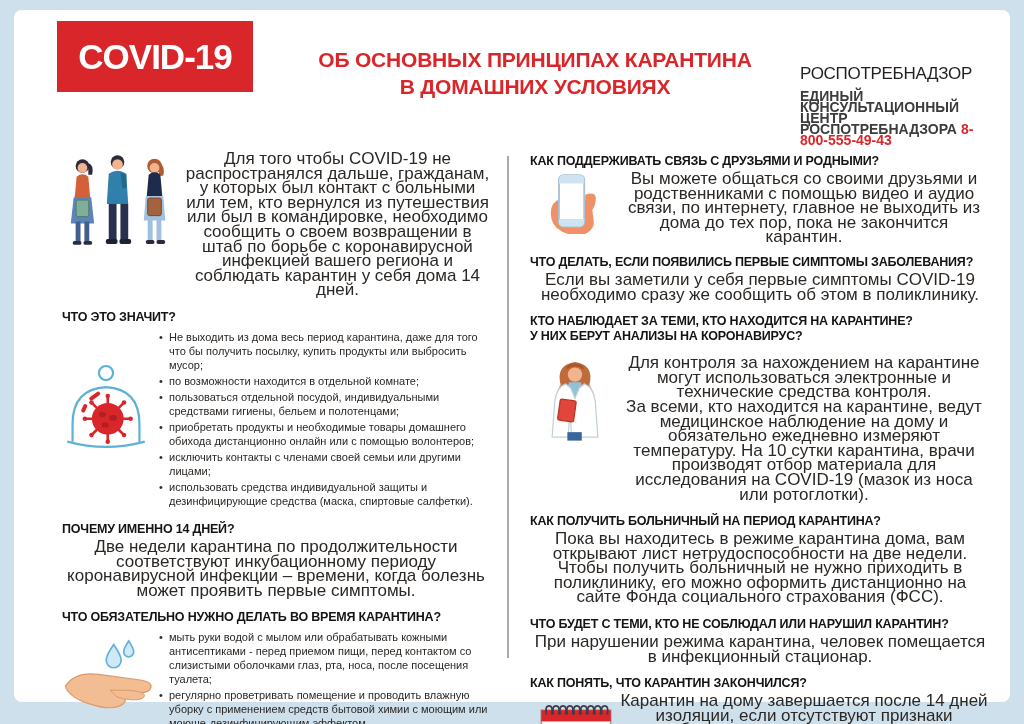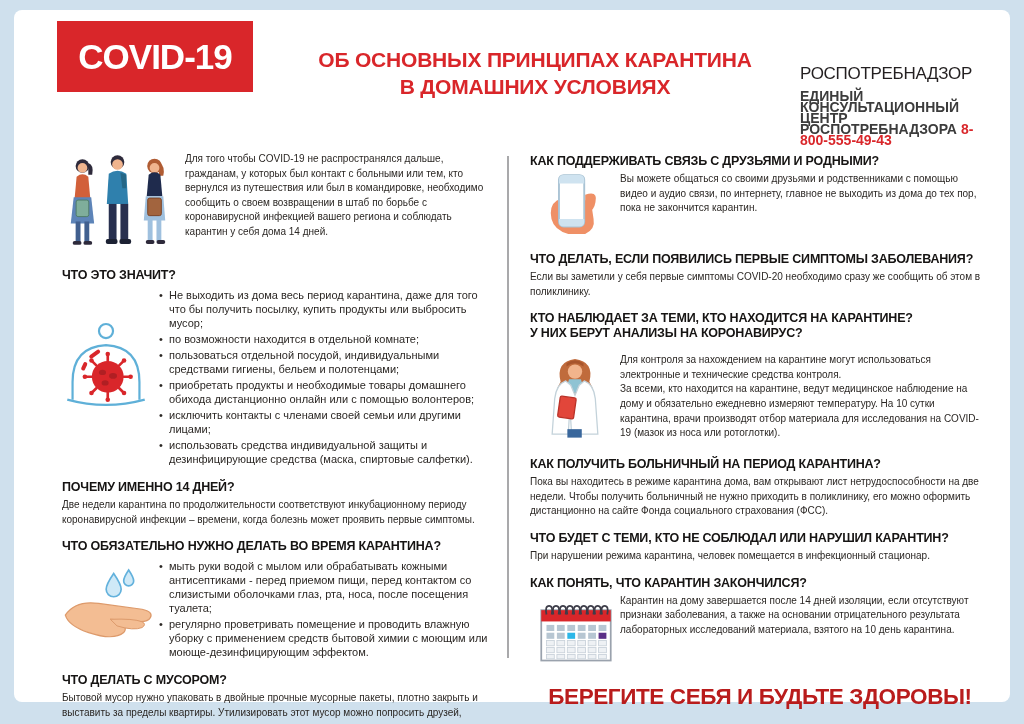--- a/index.html
+++ b/index.html
@@ -30,21 +30,21 @@
   
   .col{position:absolute;color:#2b2724;}
   .col-left{left:48px;top:142px;width:428px;}
   .col-right{left:516px;top:144px;width:460px;}
   .divider{position:absolute;left:493px;top:146px;width:1.5px;height:502px;background:#a9a9ab;}
   h3{
     margin:0 0 3px 0;font-size:12.5px;line-height:15px;color:#161413;
     letter-spacing:-0.2px;font-weight:bold;
   }
   .mt{margin-top:12px;}
-  p.body{margin:0;font-size:10px;line-height:14.6px;}
+  p.body{margin:0;font-size:17px;line-height:14.6px;text-align:center;}
   .row{display:flex;align-items:flex-start;}
   .iconbox{flex:0 0 auto;}
   ul.blist{margin:2px 0 0 0;padding:0;list-style:none;font-size:11px;line-height:14px;}
   ul.blist li{position:relative;padding-left:11px;margin-bottom:2px;}
   ul.blist li::before{content:"•";position:absolute;left:1px;top:0;}
   .footer-note{
     margin-top:16px;width:100%;text-align:center;
     color:#b91c1c;font-weight:bold;font-size:22.5px;letter-spacing:-0.4px;
   }
 </style>
@@ -202,21 +202,21 @@
             <rect x="16" y="3" width="27" height="55" rx="5" fill="#ffffff" stroke="#a9c3d4" stroke-width="2"></rect>
             <path d="M16 8 q0 -5 5 -5 h17 q5 0 5 5 v4 h-27 z" fill="#cfe3f0"></path>
             <path d="M16 50 h27 v3 q0 5 -5 5 h-17 q-5 0 -5 -5 z" fill="#cfe3f0"></path>
           </svg>
         </span>
       </div>
       <p class="body" style="width:368px;">Вы можете общаться со своими друзьями и родственниками с помощью видео и аудио связи, по интернету, главное не выходить из дома до тех пор, пока не закончится карантин.</p>
     </div>
 
     <h3 class="mt" style="margin-top:10px;">ЧТО ДЕЛАТЬ, ЕСЛИ ПОЯВИЛИСЬ ПЕРВЫЕ СИМПТОМЫ ЗАБОЛЕВАНИЯ?</h3>
-    <p class="body">Если вы заметили у себя первые симптомы COVID-20 необходимо сразу же сообщить об этом в поликлинику.</p>
+    <p class="body">Если вы заметили у себя первые симптомы COVID-19 необходимо сразу же сообщить об этом в поликлинику.</p>
 
     <h3 class="mt" style="margin-bottom:0;">КТО НАБЛЮДАЕТ ЗА ТЕМИ, КТО НАХОДИТСЯ НА КАРАНТИНЕ?</h3>
     <h3 style="margin-bottom:12px;">У НИХ БЕРУТ АНАЛИЗЫ НА КОРОНАВИРУС?</h3>
     <div class="row">
       <div class="iconbox" style="width:90px;padding-left:12px;box-sizing:border-box;">
         <span>
           <svg width="66" height="88" viewBox="0 0 78 100">
             <path d="M22 32 Q16 8 39 5 Q62 8 56 32 Q64 44 56 52 L22 52 Q14 44 22 32 Z" fill="#c06b3c"></path>
             <circle cx="39" cy="20" r="8.5" fill="#f2b48c"></circle>
             <path d="M29 14 Q39 6 49 14 L49 10 Q39 3 29 10 Z" fill="#a8552c"></path>

